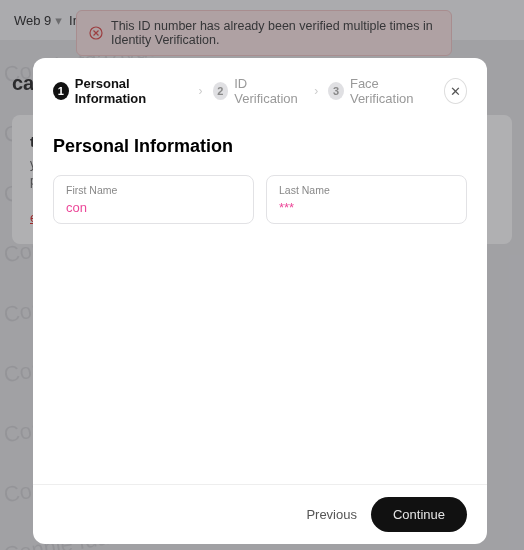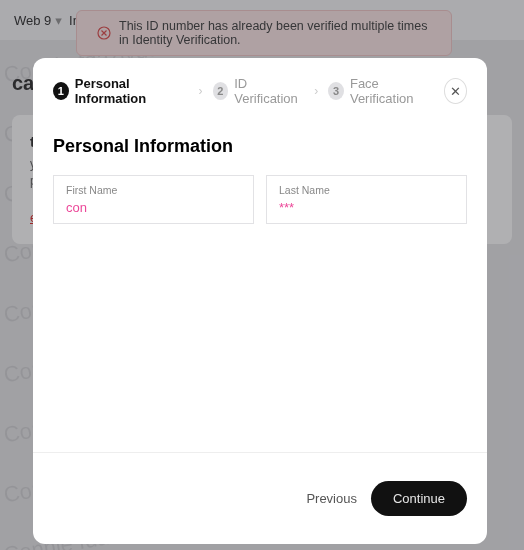--- a/index.html
+++ b/index.html
@@ -1,44 +1,44 @@
 <!DOCTYPE html>
 <html><head>
 <meta charset="utf-8">
 <style>
   *{box-sizing:border-box;margin:0;padding:0;font-family:Arial,Helvetica,sans-serif}
   body{width:524px;height:550px;background:#e8e8ea;position:relative;overflow:hidden}
   .wm{position:absolute;inset:0;pointer-events:none;color:rgba(0,0,0,.08);font-size:22px;line-height:60px;white-space:nowrap;overflow:hidden}
   .wm div{transform:rotate(-10deg)}
   .topbar{position:absolute;top:0;left:0;right:0;height:40px;background:#f7f7f9;display:flex;align-items:center;padding:0 14px;font-size:13px;color:#333}
   .topbar .caret{margin-left:4px;color:#999}
-  .alert{position:absolute;top:10px;left:76px;width:376px;background:#fde9e9;border:1px solid #f3c9c9;border-radius:6px;padding:8px 20px;font-size:12.5px;color:#444;display:flex;align-items:center;gap:8px;z-index:3}
+  .alert{position:absolute;top:10px;left:76px;width:376px;background:#fde9e9;border:1px solid #f3c9c9;border-radius:6px;padding:8px 12px;font-size:12.5px;color:#444;display:flex;align-items:center;gap:8px;z-index:3}
   .alert svg{flex:0 0 14px}
   .bg-section{position:absolute;top:60px;left:0;right:0;padding:12px;color:#333}
   .bg-section h2{font-size:20px;font-weight:700;margin-bottom:20px}
   .bg-card{background:#fff;border-radius:8px;padding:18px;margin-top:10px}
   .bg-card h3{font-size:15px;margin-bottom:6px}
   .bg-card p{font-size:12px;color:#666;line-height:1.4}
   .bg-card a{color:#e03030;text-decoration:underline;font-size:12.5px}
   .overlay{position:absolute;inset:0;background:rgba(30,30,35,.35);z-index:4}
   .modal{position:absolute;top:58px;left:33px;width:454px;height:486px;background:#fff;border-radius:12px;z-index:5;display:flex;flex-direction:column}
   .steps{display:flex;align-items:center;gap:10px;padding:18px 20px 8px;font-size:13px}
   .step{display:flex;align-items:center;gap:6px;color:#999}
   .step.active{color:#111;font-weight:600}
   .step .num{width:18px;height:18px;border-radius:50%;display:flex;align-items:center;justify-content:center;font-size:11px;background:#e0e0e3;color:#888;font-weight:600}
   .step.active .num{background:#111;color:#fff}
   .chev{color:#ccc;font-size:12px}
   .close{margin-left:auto;width:26px;height:26px;border:1px solid #ddd;border-radius:50%;display:flex;align-items:center;justify-content:center;cursor:pointer;color:#555;font-size:13px}
   .body{padding:10px 20px;flex:1}
   .body h2{font-size:18px;margin:12px 0 18px}
   .row{display:flex;gap:12px;margin-bottom:14px}
-  .field{flex:1;border:1px solid #e2e2e5;border-radius:0;padding:8px 12px}
+  .field{flex:1;border:1px solid #e2e2e5;border-radius:8px;padding:8px 12px}
   .field label{display:block;font-size:10.5px;color:#888;margin-bottom:4px}
   .field .val{font-size:13px;color:#ec4899}
-  .footer{display:flex;justify-content:flex-end;align-items:center;gap:14px;padding:28px 20px;border-top:1px solid #eee}
+  .footer{display:flex;justify-content:flex-end;align-items:center;gap:14px;padding:12px 20px;border-top:1px solid #eee}
   .btn-prev{font-size:13px;color:#555;cursor:pointer}
   .btn-cont{background:#111;color:#e5e5e5;border-radius:22px;padding:10px 22px;font-size:13px;cursor:pointer}
 </style>
 </head>
 <body>
 
 <div class="wm">
   <div>Connie fdazlvdus4-5 2024-01-25</div>
     <div>Connie fdazlvdus4-5 2024-01-25</div>
     <div>Connie fdazlvdus4-5 2024-01-25</div>

